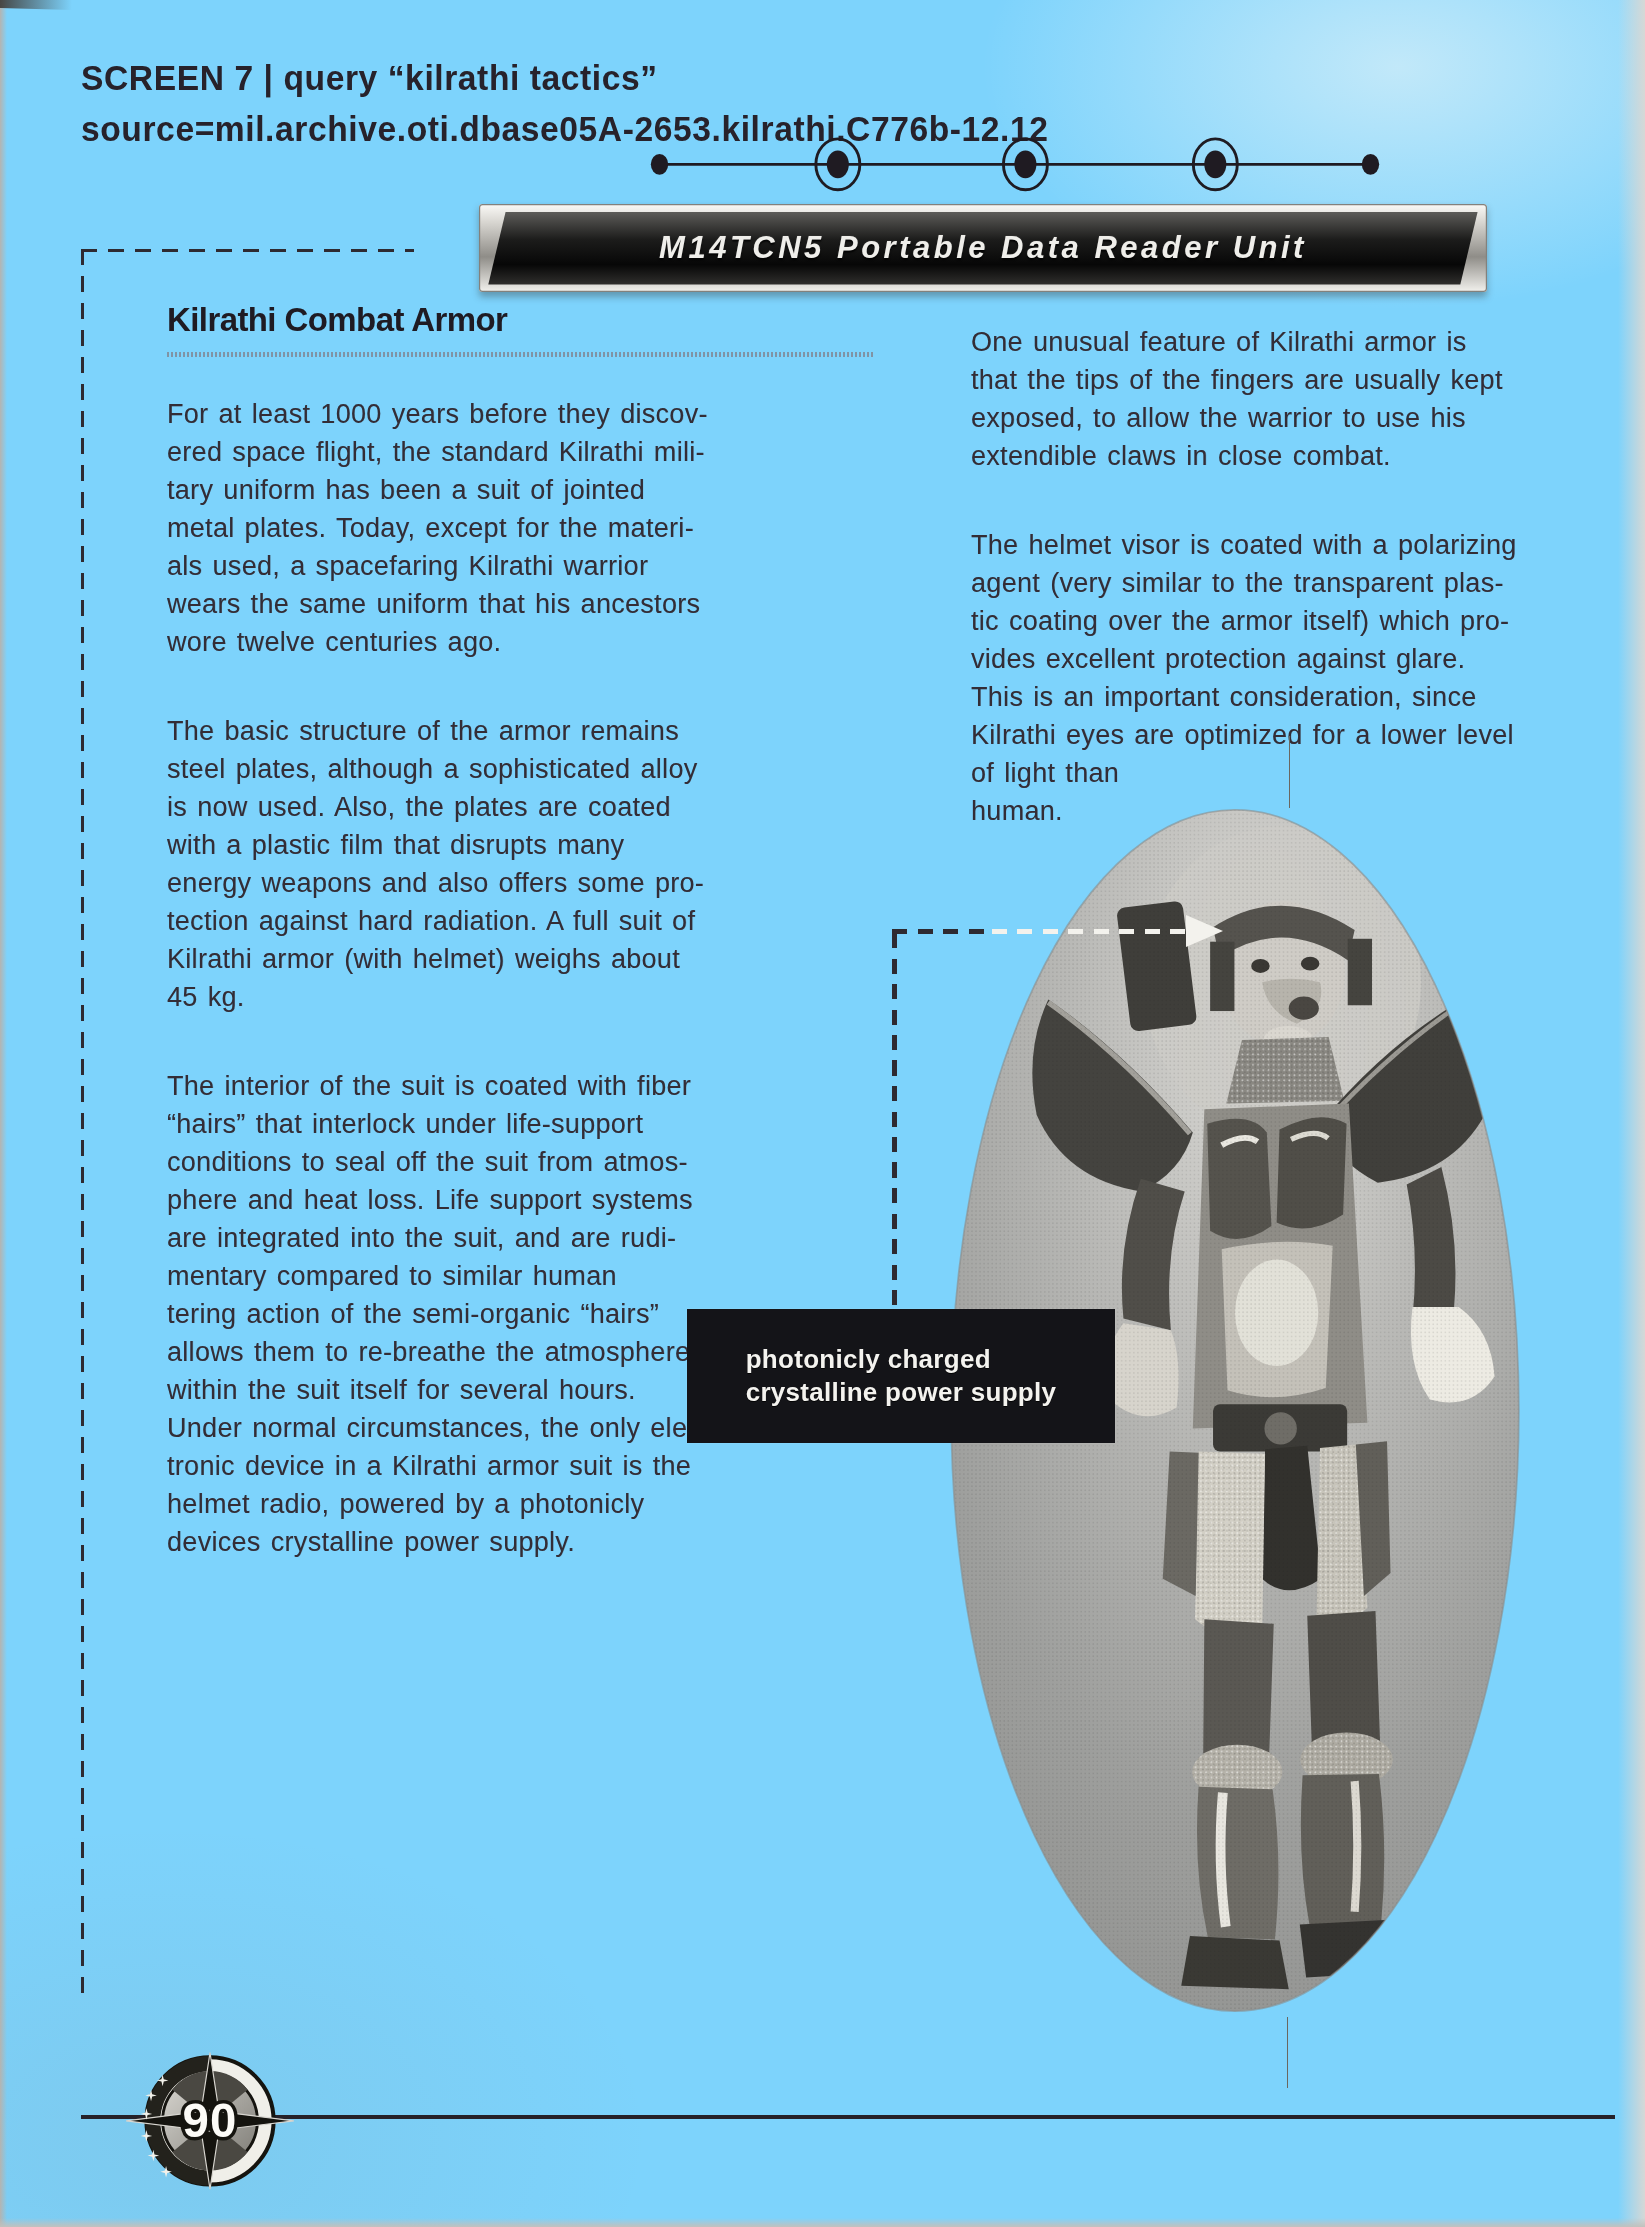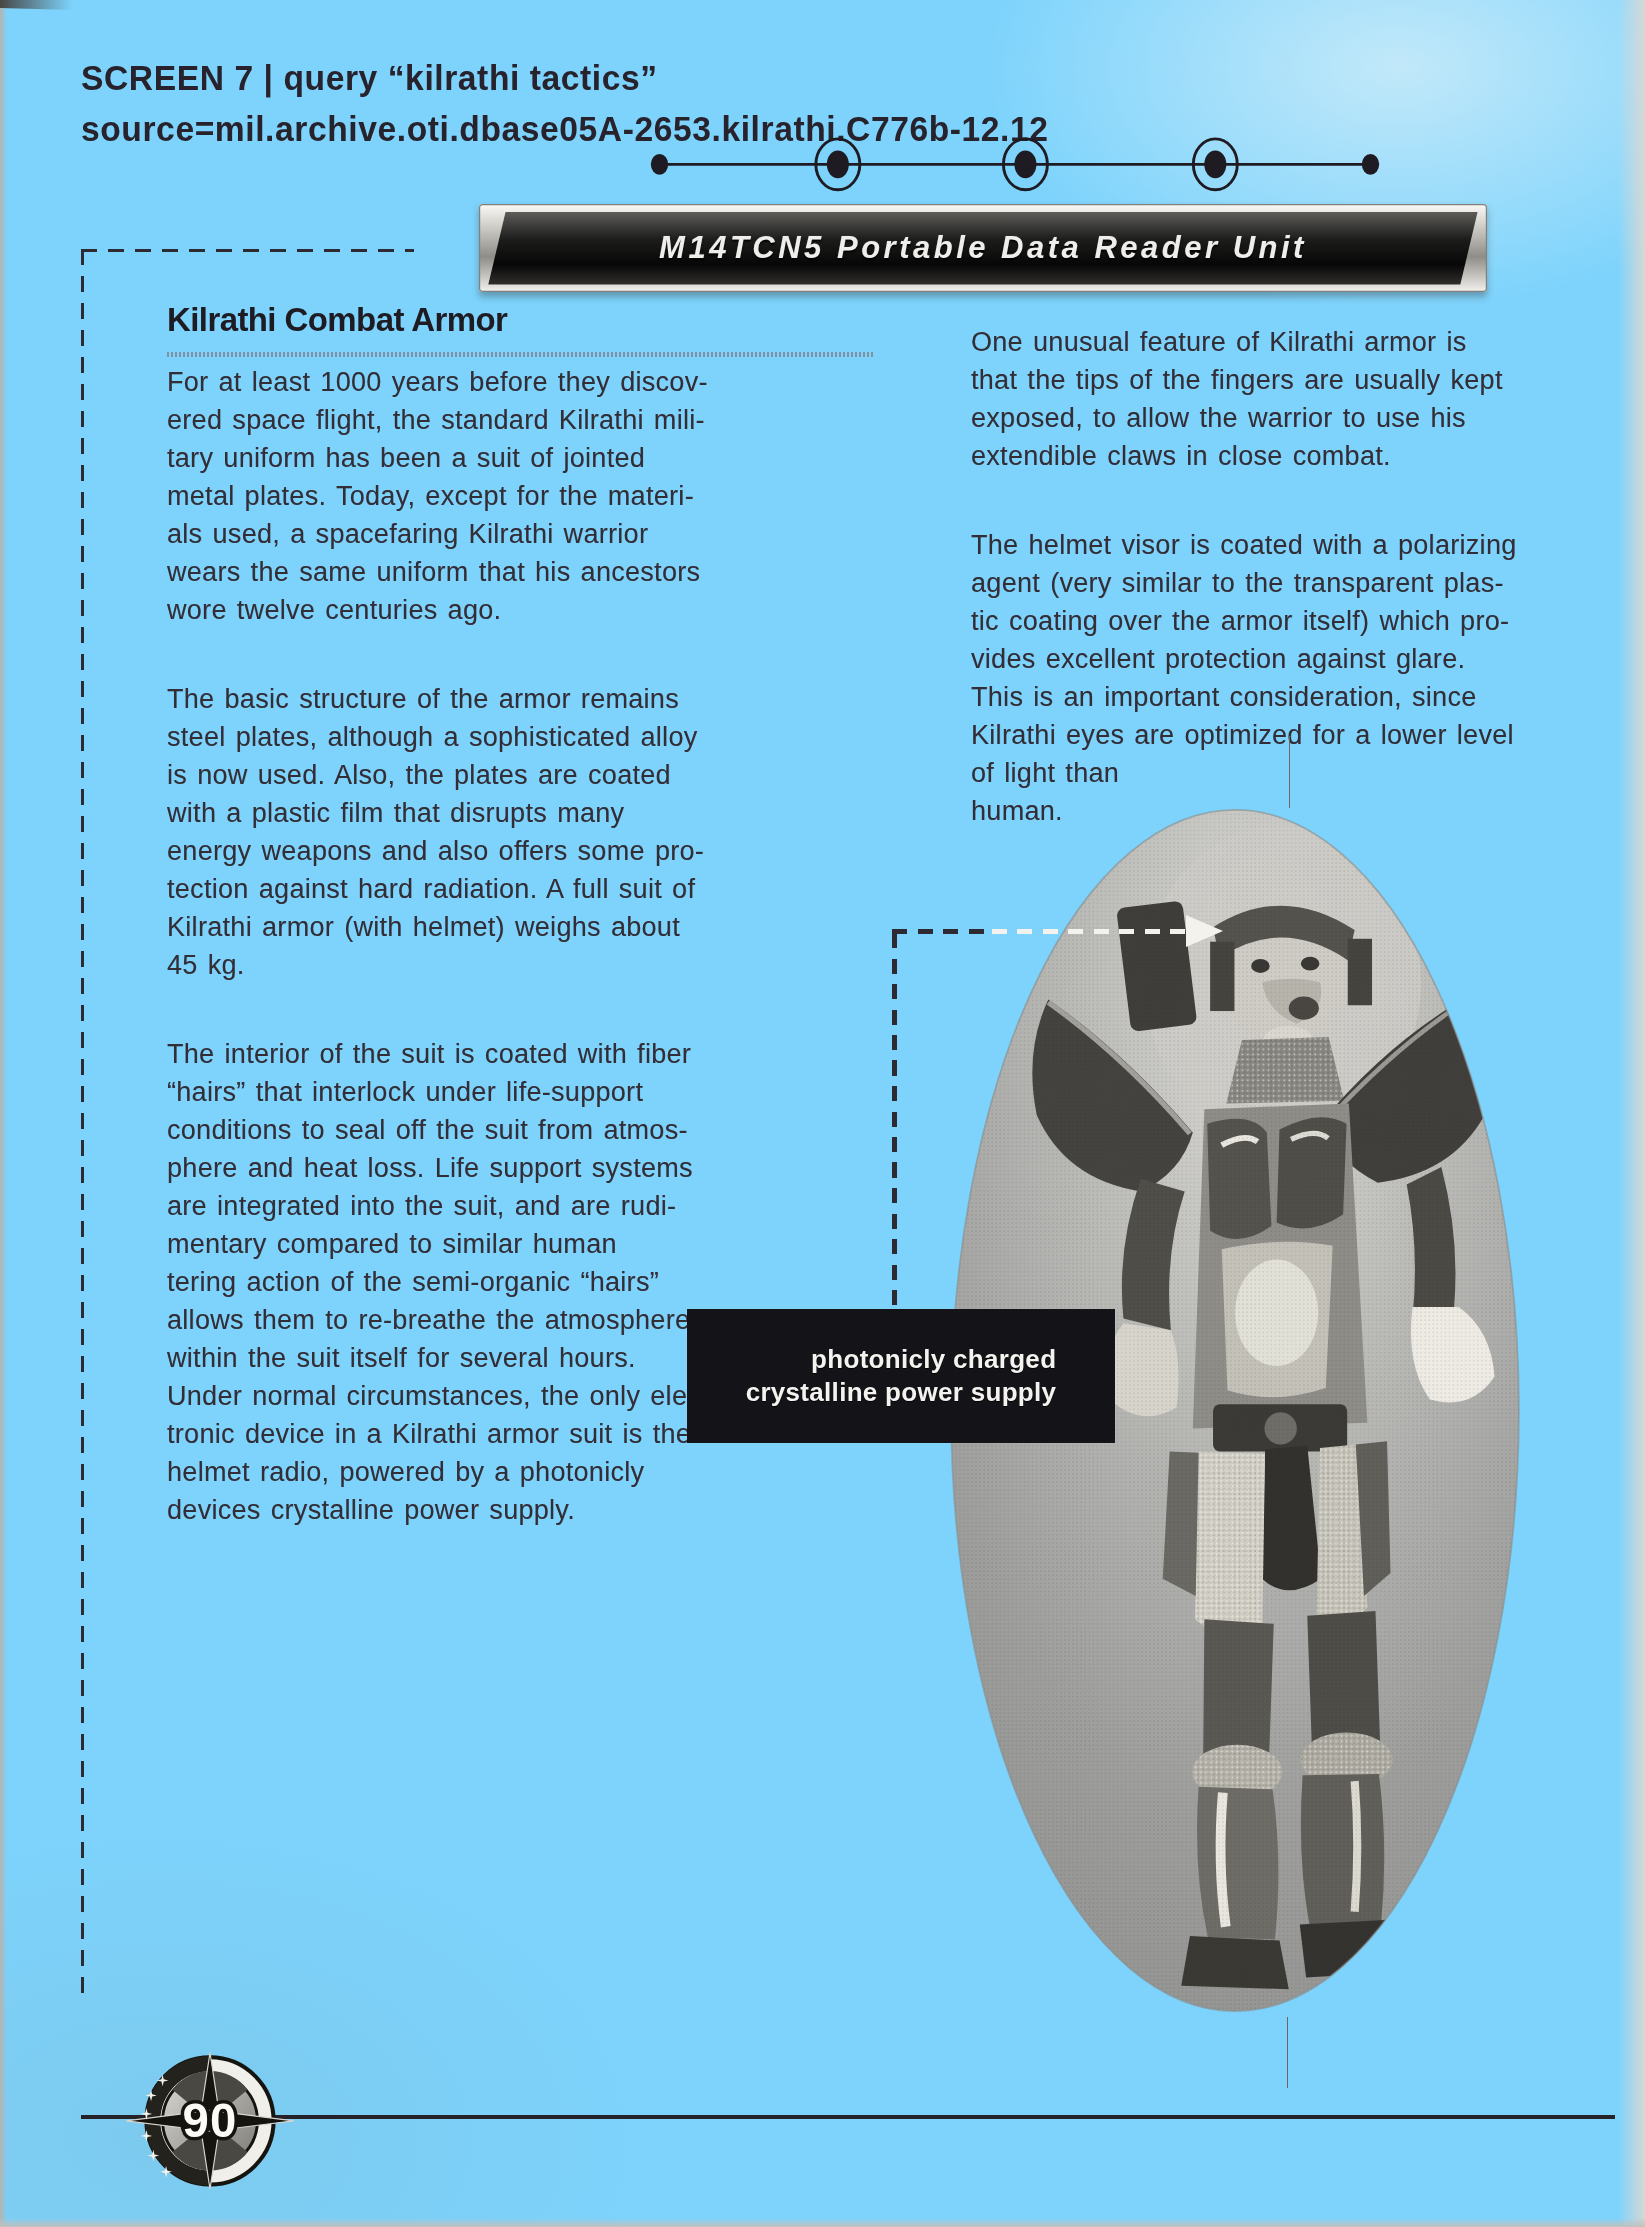--- a/index.html
+++ b/index.html
@@ -46,40 +46,40 @@
 
   
   h1.heading{position:absolute;left:167px;top:300px;margin:0;font-size:34px;font-weight:bold;
     color:#1f1b23;letter-spacing:-0.6px;transform-origin:left top;transform:scaleX(.97);white-space:pre;}
   .heading-rule{position:absolute;left:167px;top:352px;width:708px;height:5.2px;opacity:.75;
     background:repeating-linear-gradient(90deg,#817e88 0 1.7px,rgba(0,0,0,0) 1.7px 4px);}
   .col{position:absolute;font-size:27px;line-height:38px;letter-spacing:0.3px;word-spacing:2.3px;
     color:#332d36;text-shadow:0.3px 0.3px 0 rgba(58,50,62,.28);}
   .col p{margin:0 0 51px 0;white-space:pre;}
   .col p.cont{margin-bottom:0;}
-  .col-left{left:167px;top:363px;width:712px;}
+  .col-left{left:167px;top:395px;width:712px;}
   .col-right{left:950px;top:323px;width:677px;margin-left:21px;}
 
   
   .photo{position:absolute;left:950px;top:808px;}
   .axis-line{position:absolute;width:1.2px;background:#6b675f;}
   .axis-top{left:1289px;top:736px;height:72px;}
   .axis-bottom{left:1287px;top:2017px;height:71px;}
 
   
   .callout-v{position:absolute;left:892px;top:933px;width:5.2px;height:377px;
     background:repeating-linear-gradient(180deg,#2e2a31 0 15px,rgba(0,0,0,0) 15px 25.5px);}
   .callout-h-dark{position:absolute;left:892px;top:929px;width:100px;height:5.2px;
     background:repeating-linear-gradient(90deg,#2e2a31 0 15px,rgba(0,0,0,0) 15px 25.5px);}
   .callout-h-light{position:absolute;left:992px;top:929px;width:196px;height:5.2px;
     background:repeating-linear-gradient(90deg,#f3f2ed 0 15px,rgba(0,0,0,0) 15px 25.5px);}
   .callout-arrow{position:absolute;left:1186px;top:915px;width:0;height:0;
     border-left:37px solid #f3f2ed;border-top:16px solid rgba(0,0,0,0);border-bottom:16px solid rgba(0,0,0,0);}
   .supply-label{position:absolute;left:687px;top:1309px;width:428px;height:134px;background:#141418;
-    display:flex;align-items:center;justify-content:center;text-align:right;z-index:5;
+    display:flex;align-items:center;justify-content:center;text-align:left;z-index:5;
     box-shadow:0 0 0 0.6px rgba(255,255,255,.08);}
   .supply-label span{color:#f4f3ef;font-size:26px;line-height:33px;font-weight:bold;
     letter-spacing:0.3px;white-space:pre;text-shadow:0 0.6px 0.6px rgba(0,0,0,.8);}
 
   
   .footer-rule{position:absolute;left:81px;top:2115px;width:1534px;height:3.5px;background:#262229;}
   .badge{position:absolute;left:123px;top:2048px;z-index:6;}
 </style>
 </head>
 <body>

